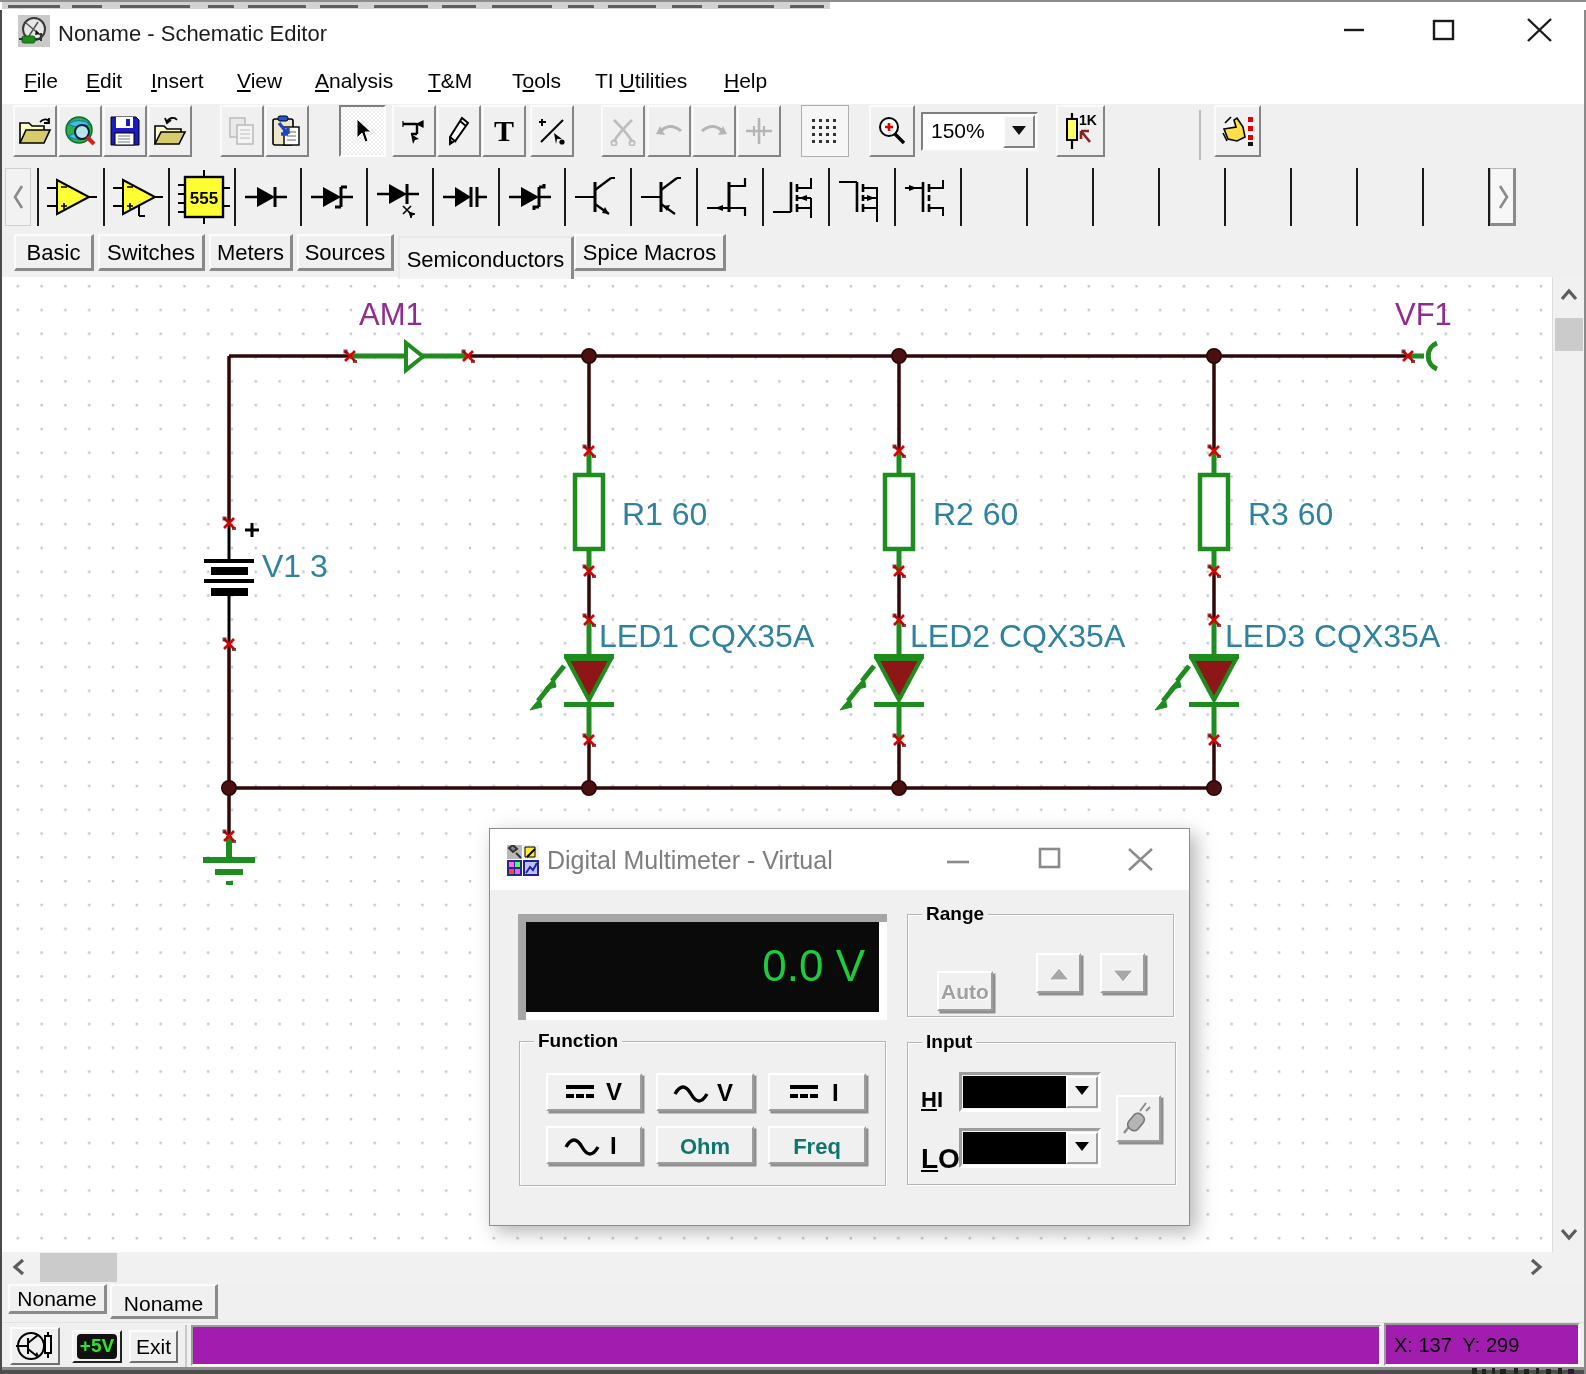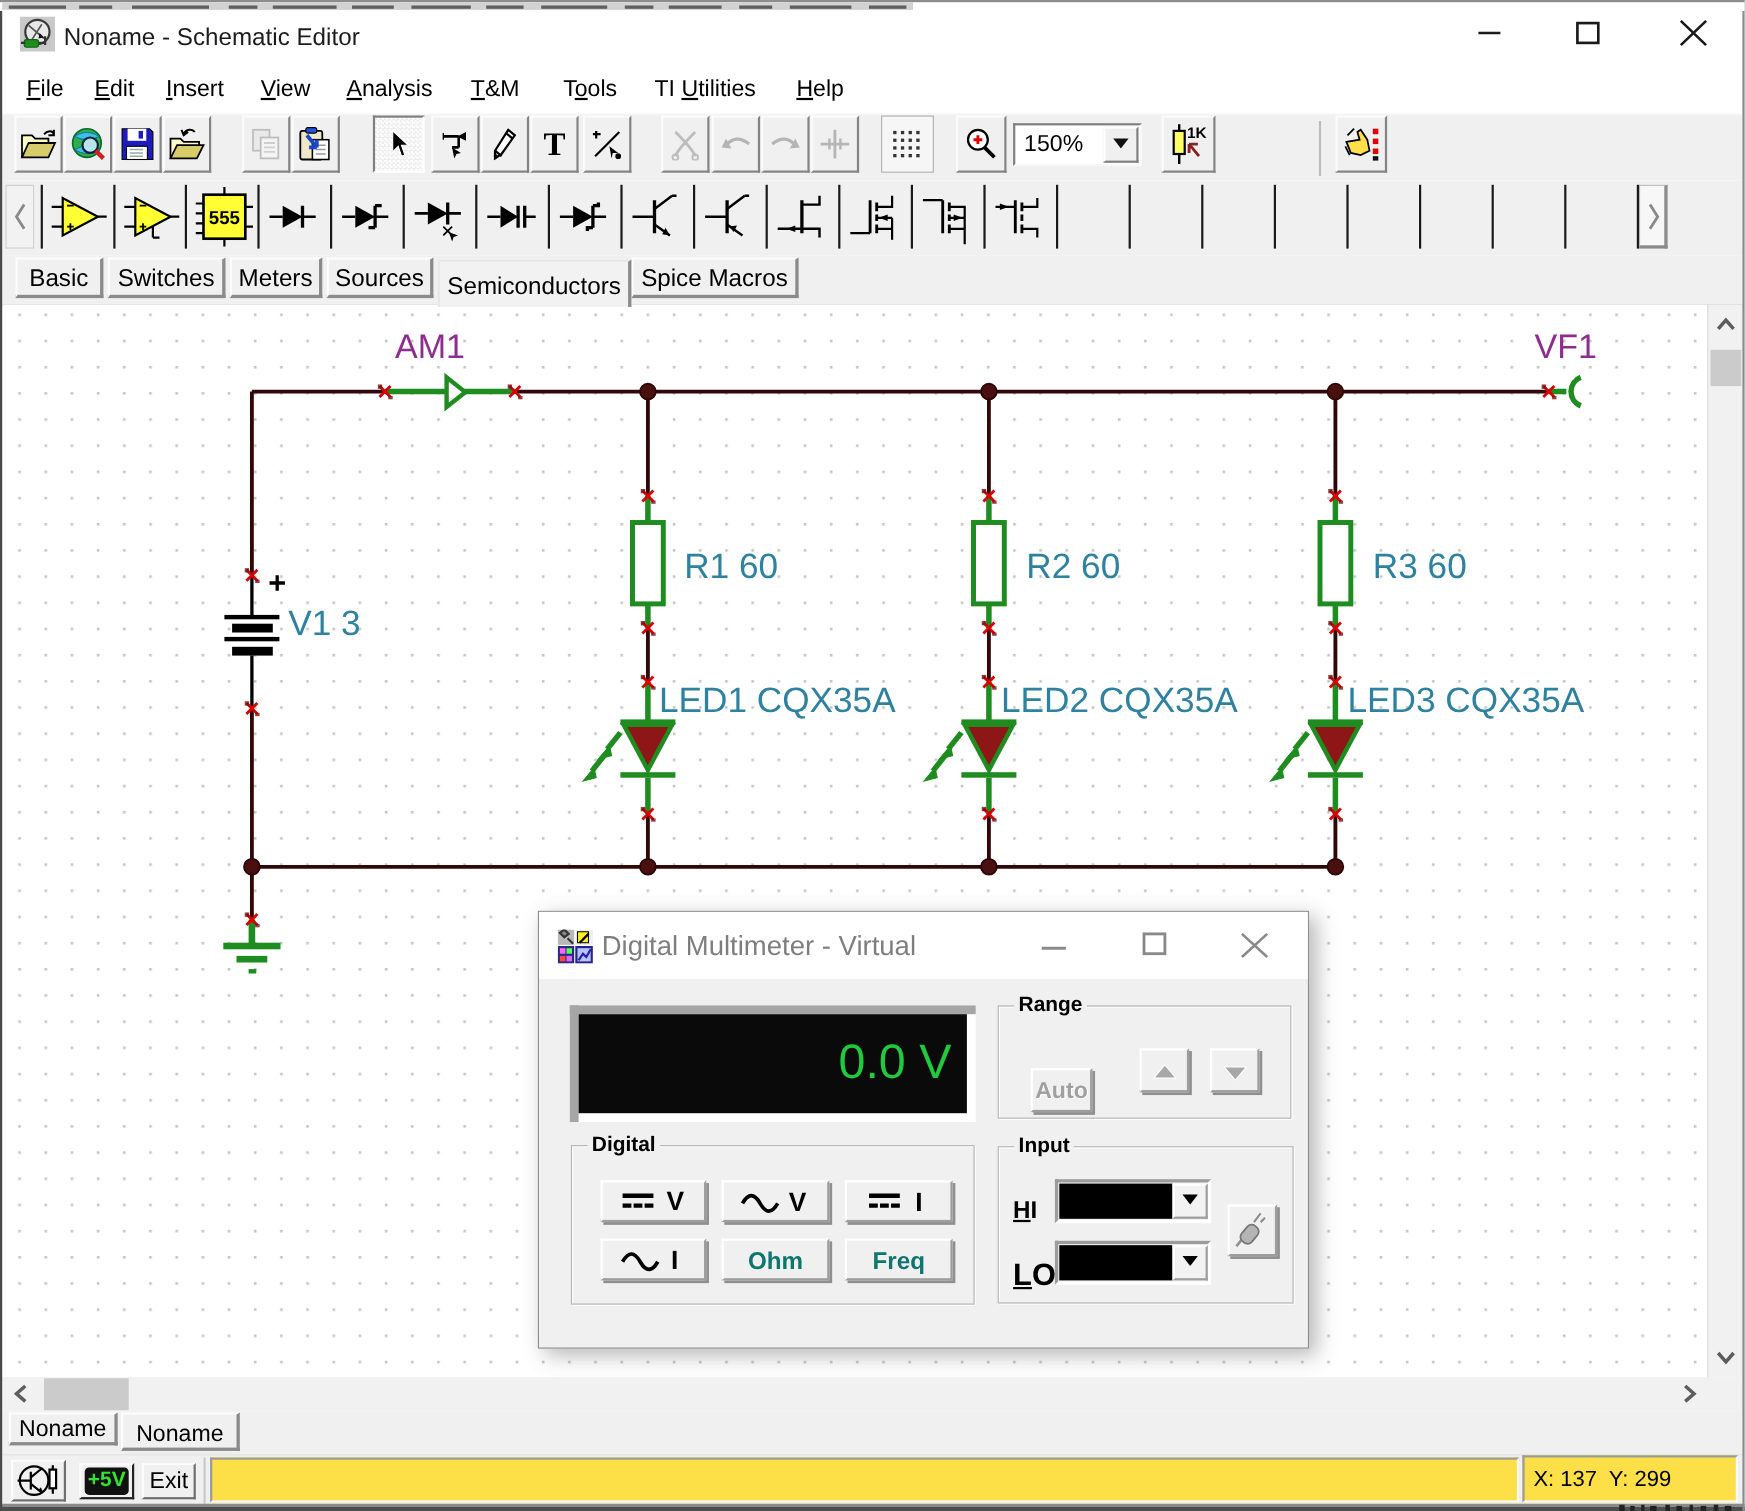--- a/index.html
+++ b/index.html
@@ -66,21 +66,21 @@
   
   #doctabs { left:2px; top:1283px; width:1582px; height:39px; background:#f0f0f0; }
   .dtab { position:absolute; background:#f0f0f0; font-size:21px;
      border-top:2px solid #fcfcfc; border-left:2px solid #fcfcfc;
      border-right:3px solid #8a8a8a; border-bottom:3px solid #8a8a8a; text-align:center; }
   #statusbar { left:2px; top:1322px; width:1582px; height:45px; background:#f0f0f0;
      border-top:1px solid #e2e2e2;padding-left:40px; }
   .sbtn { position:absolute; background:#f0f0f0;
      border-top:2px solid #fcfcfc; border-left:2px solid #fcfcfc;
      border-right:2px solid #6f6f6f; border-bottom:2px solid #6f6f6f; }
-  .spanel { position:absolute; background:#fde047;
+  .spanel { position:absolute; background:#a21caf;
      border-top:2px solid #9b9b9b; border-left:2px solid #9b9b9b;
      border-right:2px solid #fbfbfb; border-bottom:2px solid #fbfbfb; }
   #botstrip { left:0px; top:1367px; width:1586px; height:7px; background:#8a8a8a; }
   #botstrip .dk { position:absolute; left:0; top:3px; width:1586px; height:4px; background:#4e4e4e; }
 
   
   #dmm { left:489px; top:828px; width:701px; height:398px; background:#f0f0f0;
      border:1px solid #8c8c8c; box-shadow:6px 6px 18px rgba(90,90,90,.45); }
   #dmm-title { position:absolute; left:0; top:0; width:100%; height:61px; background:#fff;text-align:right; }
   #dmm-title .t { position:absolute; left:57px; top:17px; font-size:25px; color:#7e7e7e; }
@@ -714,21 +714,21 @@
         </svg>
       </div>
       <div class="wbtn" style="left:192px;top:38px;width:45px;height:40px;">
         <svg width="22" height="14" viewBox="0 0 22 14" style="position:absolute;left:10px;top:14px;">
           <path d="M1 1 L21 1 L11 13 z" fill="#a8a8a8" stroke="#fff" stroke-width="1"></path>
         </svg>
       </div>
     </div>
 
     <div class="grp" style="left:29px;top:212px;width:367px;height:145px;">
-      <div class="lbl">Digital</div>
+      <div class="lbl">Function</div>
       <div class="wbtn" style="left:26px;top:31px;width:96px;height:38px;">
         <svg width="62" height="22" viewBox="0 0 62 22" style="position:absolute;left:16px;top:6px;">
           <path d="M2 6 h28" stroke="#000" stroke-width="4"></path>
           <path d="M2 15 h8 M12 15 h8 M22 15 h8" stroke="#000" stroke-width="4"></path>
           <text x="42" y="19" font-size="24" font-weight="bold" fill="#000">V</text>
         </svg>
       </div>
       <div class="wbtn" style="left:136px;top:31px;width:98px;height:38px;">
         <svg width="64" height="24" viewBox="0 0 64 24" style="position:absolute;left:15px;top:5px;">
           <path d="M2 14 q8 -14 16 0 q8 14 16 0" fill="none" stroke="#000" stroke-width="3.4"></path>

